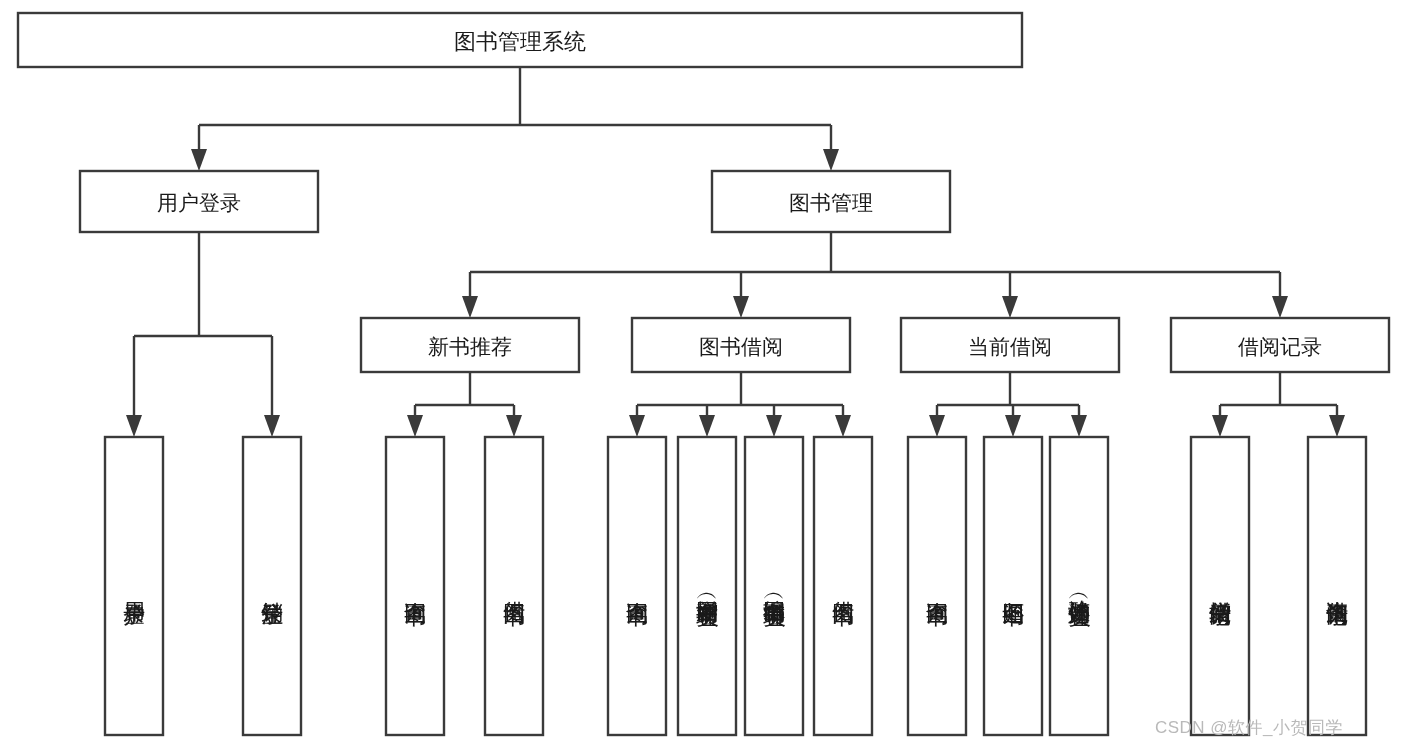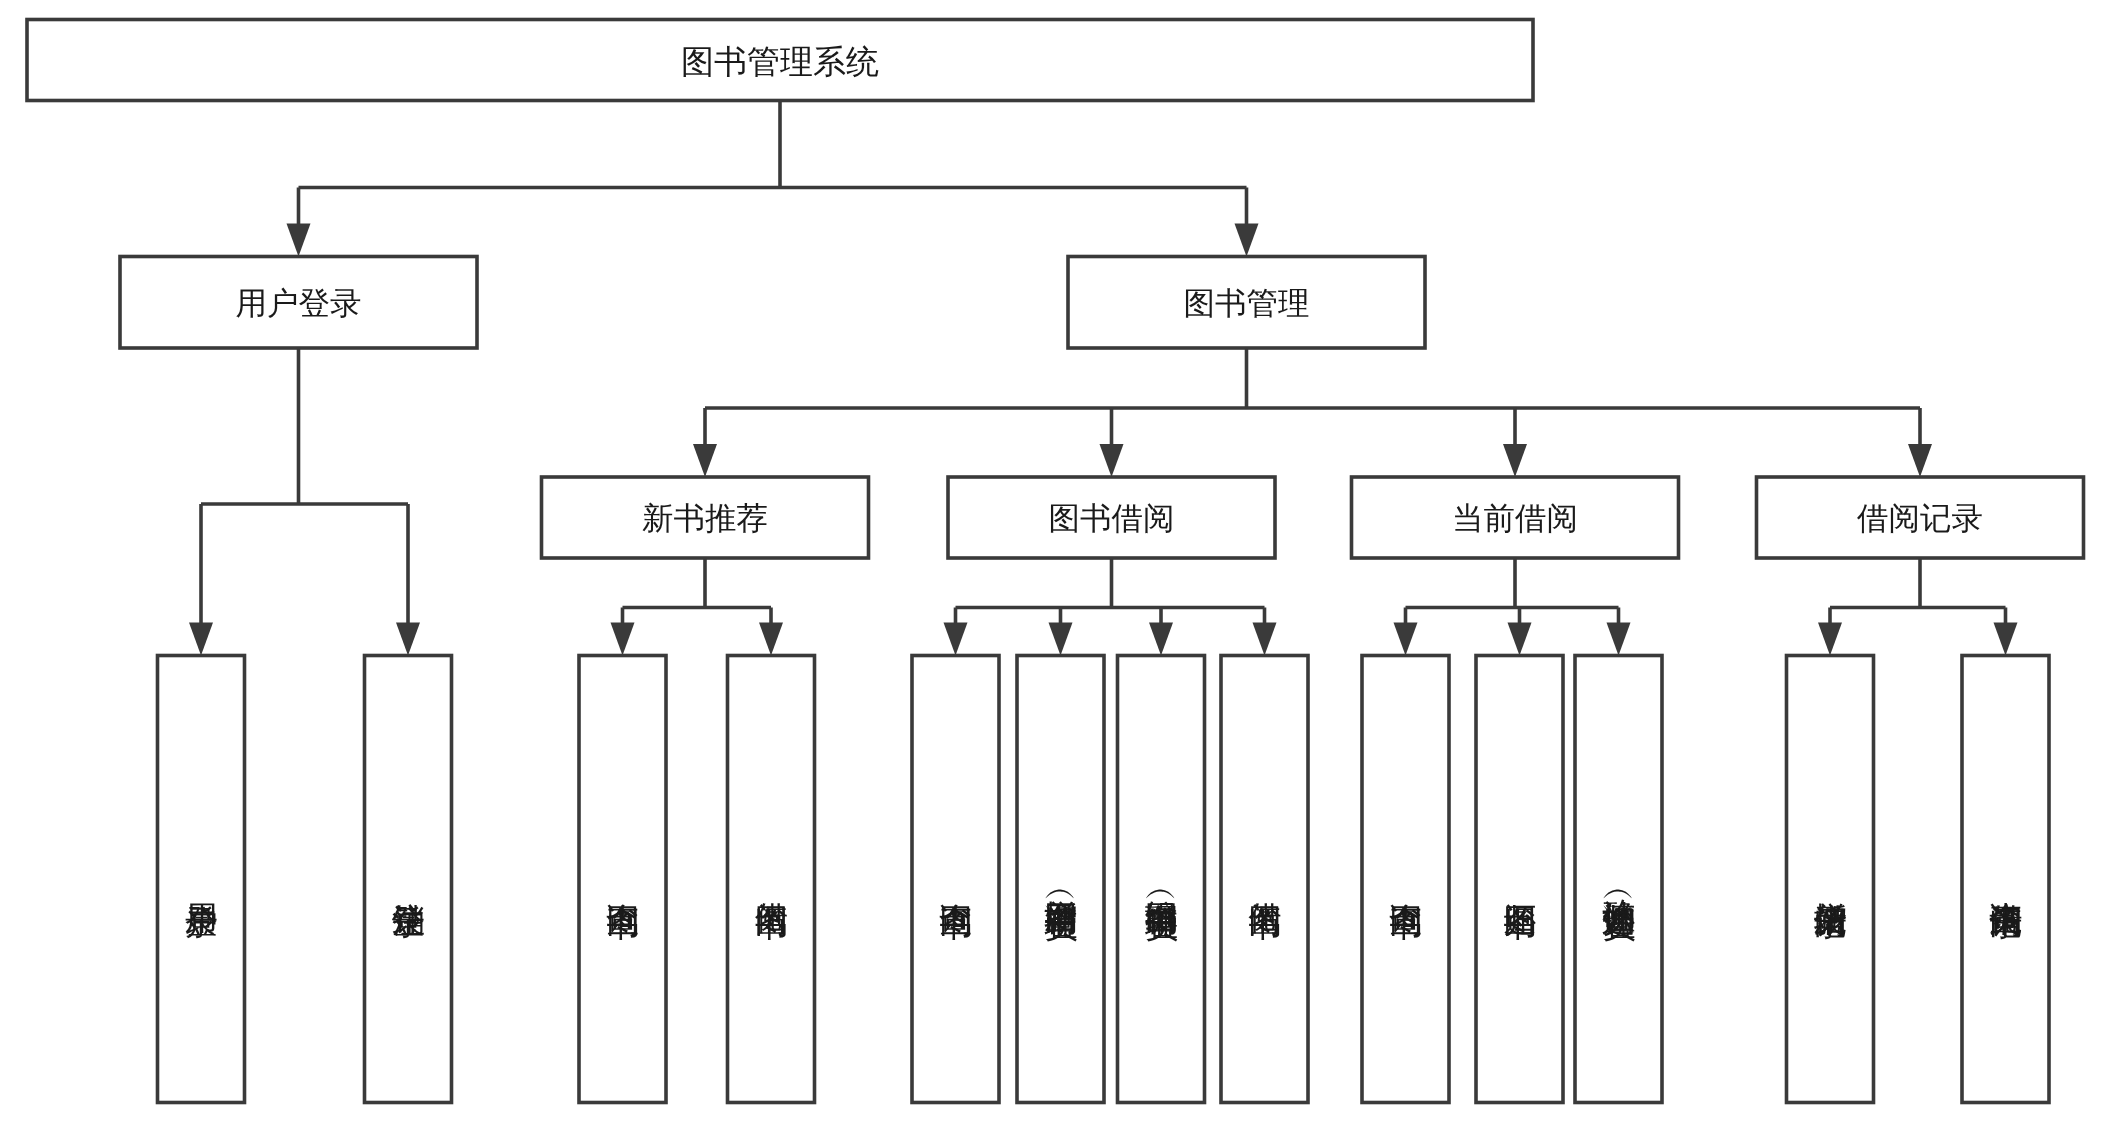--- a/index.html
+++ b/index.html
@@ -212,14 +212,15 @@
         <div class="leaf-label">确认归还（管理员）</div>
       </div>
       <div class="leaf-label-wrap" style="left: 1191px; top: 437px; width: 58px; height: 298px;">
         <div class="leaf-label">新增借阅记录</div>
       </div>
       <div class="leaf-label-wrap" style="left: 1308px; top: 437px; width: 58px; height: 298px;">
         <div class="leaf-label">查询借阅记录</div>
       </div>
     </div>
 
+  <div class="watermark">CSDN @软件_小贺同学</div>
 
 </div>
 
 </body></html>

